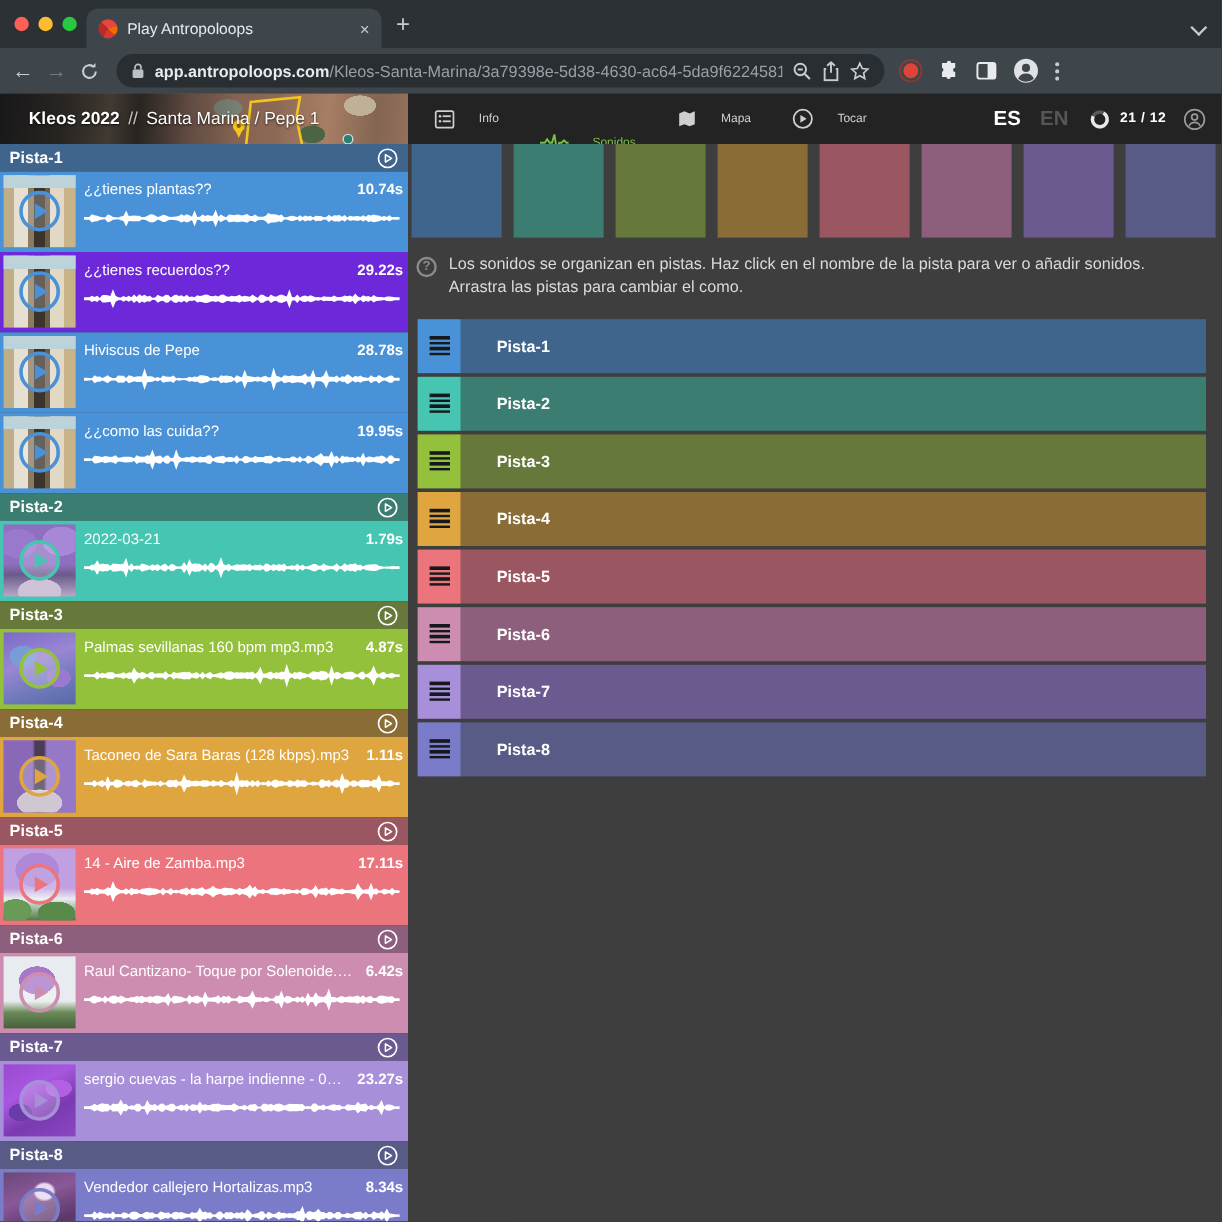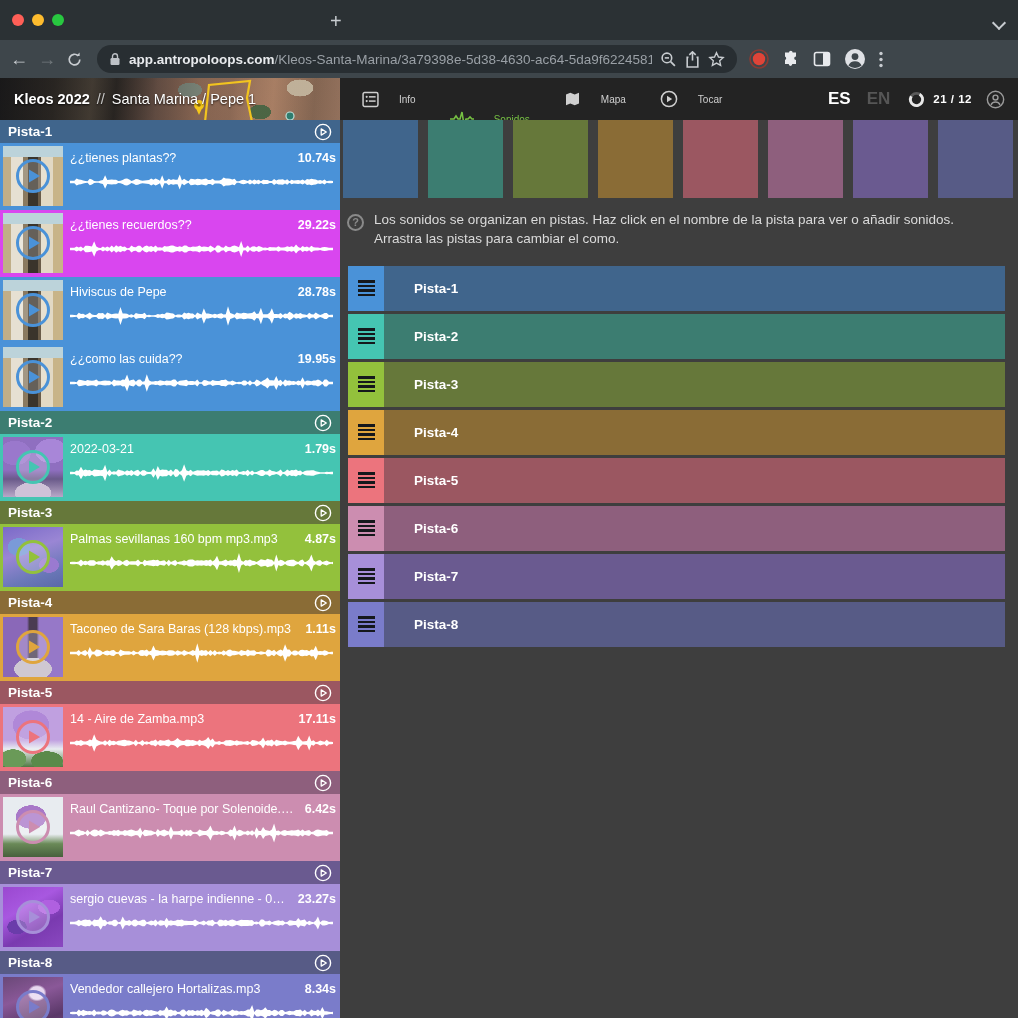--- a/index.html
+++ b/index.html
@@ -34,21 +34,21 @@
   .app-bar { height:42px; display:flex; }
   .crumb-strip { width:340px; position:relative; overflow:hidden;
     background:
       radial-gradient(22px 14px at 300px 10px, #c9b9a0 0 60%, transparent 61%),
       radial-gradient(18px 12px at 260px 34px, #4f6a47 0 60%, transparent 61%),
       radial-gradient(20px 12px at 190px 12px, #8f9a8a 0 60%, transparent 61%),
       linear-gradient(95deg,#2c2620 0%,#453a2e 16%,#6b5b48 27%,#3c332a 34%,#8c6a58 46%,#a3785f 58%,#96705a 68%,#b08468 80%,#8a6a55 92%,#9a7660 100%);
   }
   .crumb-overlay { position:absolute; inset:0; background:linear-gradient(90deg, rgba(10,14,20,.55) 0%, rgba(10,14,20,.35) 45%, rgba(10,14,20,.05) 70%); }
   .crumb-svg { position:absolute; inset:0; }
-  .crumb-text { position:absolute; inset:0; display:flex; align-items:center; padding-left:14px;
+  .crumb-text { position:absolute; inset:0; display:flex; align-items:center; padding-left:24px;
                 color:#fff; font-size:14.5px; text-shadow:0 1px 2px rgba(0,0,0,.8); white-space:nowrap; }
   .crumb-text .proj { font-weight:700; }
   .crumb-text .sep { color:#e0e0e0; margin:0 7px; opacity:.85; }
   .app-nav { flex:1; background:#232323; display:flex; align-items:center; padding:0 13px 0 22px; }
   .nav-item { display:flex; align-items:center; gap:20px; margin-right:34px; color:#cfcfcf; font-size:10px; cursor:default; }
   .nav-item.active { color:#76c043;margin-top:40px; }
   .nav-spacer { flex:1; }
   .lang { font-size:17px; font-weight:700; margin-left:16px; }
   .lang.active { color:#fff; }
   .lang.inactive { color:#565656; }
@@ -114,20 +114,25 @@
 </style>
 </head>
 <body>
 
 <div class="chrome-tabs">
   <div class="traffic">
     <span class="light red"></span>
     <span class="light yellow"></span>
     <span class="light green"></span>
   </div>
+  <div class="tab">
+    <span class="favicon"></span>
+    <span class="tab-title">Play Antropoloops</span>
+    <span class="tab-close">×</span>
+  </div>
   <span class="newtab">+</span>
   <span class="tab-chevron"></span>
 </div>
 
 <div class="chrome-toolbar">
   <span class="nav-glyph">←</span>
   <span class="nav-glyph dim">→</span>
   <svg class="cicon" width="17" height="17" viewBox="0 0 16 16">
     <path d="M13 8a5 5 0 1 1-1.5-3.5" stroke="#c8ccd0" stroke-width="1.6" fill="none"></path>
     <path d="M12.8 1.5v3.2H9.6z" fill="#c8ccd0"></path>
@@ -265,21 +270,21 @@
       <div class="clip-top">
         <span class="clip-title">¿¿tienes plantas??</span>
         <span class="clip-duration">10.74s</span>
       </div>
       <svg class="wave" viewBox="0 0 264 22" preserveAspectRatio="none">
                 <polygon points="0.0,9.9 2.2,9.9 4.4,9.9 6.6,7.8 8.8,8.6 11.0,8.9 13.2,9.7 15.4,10.1 17.6,10.3 19.8,8.1 22.0,8.6 24.2,10.0 26.4,10.2 28.6,10.3 30.8,9.6 33.0,9.1 35.2,4.9 37.4,9.1 39.6,8.9 41.8,8.8 44.0,8.9 46.2,8.9 48.4,10.1 50.6,9.9 52.8,9.2 55.0,8.0 57.2,7.8 59.4,8.7 61.6,10.0 63.8,9.4 66.0,8.3 68.2,8.5 70.4,9.5 72.6,9.9 74.8,9.7 77.0,9.5 79.2,9.1 81.4,7.8 83.6,8.9 85.8,7.8 88.0,8.6 90.2,9.8 92.4,4.8 94.6,9.9 96.8,9.8 99.0,8.0 101.2,9.1 103.4,8.4 105.6,9.0 107.8,9.0 110.0,4.2 112.2,9.7 114.4,8.1 116.6,9.4 118.8,10.2 121.0,8.0 123.2,8.2 125.4,8.6 127.6,8.1 129.8,8.2 132.0,8.7 134.2,8.2 136.4,7.7 138.6,9.2 140.8,9.1 143.0,8.0 145.2,9.6 147.4,9.7 149.6,9.7 151.8,8.9 154.0,6.8 156.2,7.8 158.4,7.9 160.6,8.0 162.8,8.8 165.0,8.1 167.2,10.2 169.4,10.2 171.6,9.4 173.8,8.9 176.0,9.4 178.2,10.1 180.4,8.6 182.6,9.9 184.8,8.7 187.0,9.6 189.2,9.0 191.4,10.3 193.6,8.9 195.8,9.2 198.0,9.1 200.2,10.1 202.4,10.0 204.6,8.3 206.8,9.7 209.0,8.6 211.2,8.8 213.4,8.4 215.6,9.7 217.8,8.4 220.0,10.3 222.2,9.0 224.4,9.6 226.6,9.4 228.8,9.1 231.0,9.7 233.2,8.6 235.4,9.8 237.6,8.2 239.8,8.8 242.0,8.0 244.2,8.5 246.4,8.8 248.6,9.7 250.8,9.1 253.0,9.9 255.2,8.6 257.4,10.2 259.6,9.9 261.8,9.9 264.0,10.2 264.0,11.8 261.8,12.1 259.6,12.1 257.4,11.8 255.2,13.4 253.0,12.1 250.8,12.9 248.6,12.3 246.4,13.2 244.2,13.5 242.0,14.0 239.8,13.2 237.6,13.8 235.4,12.2 233.2,13.4 231.0,12.3 228.8,12.9 226.6,12.6 224.4,12.4 222.2,13.0 220.0,11.7 217.8,13.6 215.6,12.3 213.4,13.6 211.2,13.2 209.0,13.4 206.8,12.3 204.6,13.7 202.4,12.0 200.2,11.9 198.0,12.9 195.8,12.8 193.6,13.1 191.4,11.7 189.2,13.0 187.0,12.4 184.8,13.3 182.6,12.1 180.4,13.4 178.2,11.9 176.0,12.6 173.8,13.1 171.6,12.6 169.4,11.8 167.2,11.8 165.0,13.9 162.8,13.2 160.6,14.0 158.4,14.1 156.2,14.2 154.0,15.2 151.8,13.1 149.6,12.3 147.4,12.3 145.2,12.4 143.0,14.0 140.8,12.9 138.6,12.8 136.4,14.3 134.2,13.8 132.0,13.3 129.8,13.8 127.6,13.9 125.4,13.4 123.2,13.8 121.0,14.0 118.8,11.8 116.6,12.6 114.4,13.9 112.2,12.3 110.0,17.8 107.8,13.0 105.6,13.0 103.4,13.6 101.2,12.9 99.0,14.0 96.8,12.2 94.6,12.1 92.4,17.2 90.2,12.2 88.0,13.4 85.8,14.2 83.6,13.1 81.4,14.2 79.2,12.9 77.0,12.5 74.8,12.3 72.6,12.1 70.4,12.5 68.2,13.5 66.0,13.7 63.8,12.6 61.6,12.0 59.4,13.3 57.2,14.2 55.0,14.0 52.8,12.8 50.6,12.1 48.4,11.9 46.2,13.1 44.0,13.1 41.8,13.2 39.6,13.1 37.4,12.9 35.2,17.1 33.0,12.9 30.8,12.4 28.6,11.7 26.4,11.8 24.2,12.0 22.0,13.4 19.8,13.9 17.6,11.7 15.4,11.9 13.2,12.3 11.0,13.1 8.8,13.4 6.6,14.2 4.4,12.1 2.2,12.1 0.0,12.1" fill="#fff"></polygon>
               </svg>
     </div>
   </div>
 
-  <div class="clip" style="background: #d946ef;">
+  <div class="clip" style="background: #6d28d9;">
     <div class="thumb th-street">
       <span class="thumb-play">
         <svg width="36" height="36" viewBox="0 0 36 36">
           <circle class="pc" cx="18" cy="18" r="15.5" stroke-width="3" fill="rgba(255,255,255,.22)" stroke="#4a92d8"></circle>
           <path class="pt" d="M14 11.5v13L25 18z" fill="#4a92d8"></path>
         </svg>
       </span>
     </div>
     <div class="clip-body">
       <div class="clip-top">

